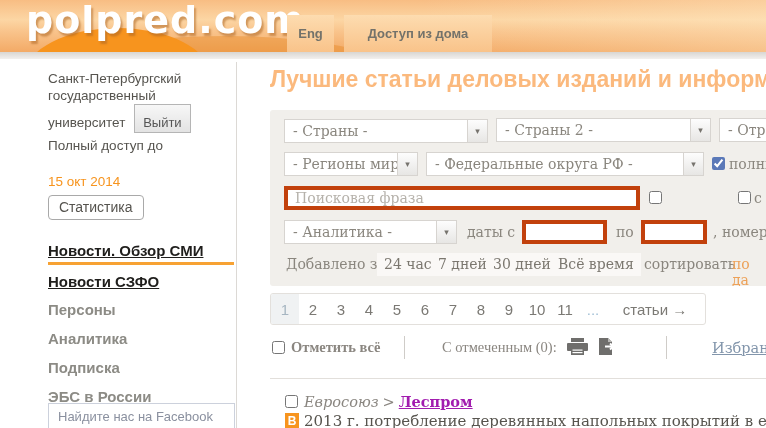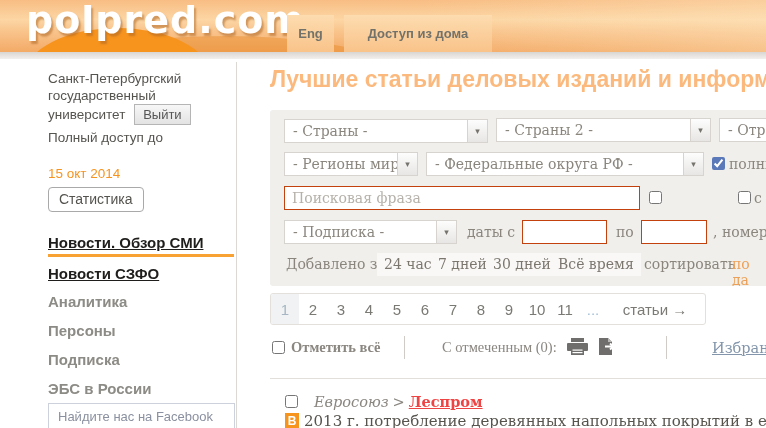--- a/index.html
+++ b/index.html
@@ -23,21 +23,21 @@
          background:linear-gradient(180deg,#fddcb0 0%,#f9c38a 100%);
          color:#73726a; font-weight:bold; font-size:13px; cursor:pointer; }
   .tab-eng { left:287px; width:47px; }
   .tab-home { left:344px; width:148px; }
   .header-strip { position:absolute; left:0; top:52px; width:766px; height:7px;
                   background:linear-gradient(180deg,#d9d6d2,#f2f0ee); }
 
   
   .sidebar { position:absolute; left:48px; top:70px; width:188px; }
   .org-text { font-size:13.5px; line-height:17px; color:#56544f; }
-  .btn-logout { display:inline-block; margin-left:5px; padding:2px 8px 2px; font-size:13px; color:#555;
+  .btn-logout { display:inline-block; margin-left:5px; padding:10px 8px 2px; font-size:13px; color:#555;
                 font-family:"Liberation Sans",sans-serif;
                 background:linear-gradient(#f7f7f7,#e3e3e3); border:1px solid #b5b5b5; cursor:pointer; }
   .access-line { margin-top:5px; font-size:13.5px; color:#56544f; }
   .access-date { font-size:13.5px; color:#f7941e;margin-top:21px; }
   .ip-line { font-size:13px; color:#56544f; margin-top:1px; }
   .btn-stats { margin-top:6px; padding:3px 10px 4px; font-size:14px; color:#55534e;
                font-family:"Liberation Sans",sans-serif; background:#fff;
                border:1px solid #a9a9a9; border-radius:4px; cursor:pointer; }
   .nav { margin-top:22px; }
   .nav a { display:block; font-size:15px; font-weight:bold; text-decoration:none; cursor:pointer; }
@@ -54,21 +54,21 @@
 
   .panel { position:absolute; left:270px; top:110px; width:496px; height:176px;
            background:#f1efeb; border-radius:3px 0 0 3px; overflow:hidden;
            font-family:"DejaVu Serif", serif; }
   .sel { position:absolute; height:24px; background:#fff; border:1px solid #d7d4d0;
          display:flex; align-items:center; font-size:14px; color:#8a867e; cursor:pointer; }
   .sel .sel-text { padding-left:8px; white-space:nowrap; overflow:hidden; }
   .sel .sel-arrow { margin-left:auto; width:20px; align-self:stretch; flex:none;
         border-left:1px solid #d7d4d0; background:linear-gradient(#fdfdfd,#e7e6e4);
         display:flex; align-items:center; justify-content:center; font-size:9px; color:#76736d; }
-  .txt { position:absolute; height:24px; background:#fff; border:1px solid #c2410c;
+  .txt { position:absolute; height:24px; background:#fff; border:4px solid #c2410c;
          font-family:"DejaVu Serif",serif; font-size:14px; color:#55524c; padding:0 7px; }
   .txt::placeholder { color:#b5b1aa; }
   .flabel { position:absolute; font-size:14px; color:#8a867e; white-space:nowrap; }
   .cb { position:absolute; width:13px; height:13px; accent-color:#5b79b8; cursor:pointer; }
   .period-btn { position:absolute; top:143px; padding:3px 7px 4px; background:#faf8f6;
                 font-family:"DejaVu Serif",serif; font-size:14px; color:#7b776f;
                 border:0; cursor:pointer; }
   .sort-label { position:absolute; top:146px; font-size:14px; color:#8a867e; }
   .sort-link { position:absolute; top:146px; font-size:14px; color:#eda158;
                border-bottom:2px solid #f5b36b; padding-bottom:2px; cursor:pointer; text-decoration:none; }
@@ -86,23 +86,23 @@
               white-space:nowrap; }
   .tb-div { position:absolute; top:336px; width:1px; height:23px; background:#cfccc8; }
   .tb-icon { position:absolute; top:338px; cursor:pointer; }
   .fav-link { position:absolute; left:712px; top:340px; font-family:"DejaVu Serif",serif;
               font-size:14.5px; color:#8295ab; text-decoration:underline; cursor:pointer; white-space:nowrap; }
   .h-divider { position:absolute; left:270px; top:378px; width:496px; height:1px; background:#e2dfdb; }
 
   .article-cb { left:285px; top:395px; }
   .art-line1 { position:absolute; left:304px; top:393px; font-family:"DejaVu Serif",serif;
                font-size:14.5px; color:#8a8680; white-space:nowrap; }
-  .art-region { font-style:italic;margin-left:10px; }
+  .art-region { font-style:italic; }
   .art-sep { margin:0 4px; }
-  .art-cat { font-weight:bold; color:#ef4444; text-decoration:underline; cursor:pointer; }
+  .art-cat { font-weight:bold; color:#a21caf; text-decoration:underline; cursor:pointer; }
   .dropcap { position:absolute; left:285px; top:413px; width:14px; height:16px; background:#f7941e;
              color:#fff; font-size:12px; font-weight:bold; display:flex; align-items:center;
              justify-content:center; font-family:"Liberation Sans",sans-serif; }
   .art-snippet { position:absolute; left:304px; top:412px; width:462px; overflow:hidden;
                  white-space:nowrap; font-family:"DejaVu Serif",serif; font-size:15px; color:#57544e; }
 </style>
 </head>
 <body>
 
 <div class="page">
@@ -125,22 +125,22 @@
       <button class="btn-logout">Выйти</button>
     </div>
     <div class="access-line">Полный доступ до</div>
     <div class="access-date">15 окт 2014</div>
     <button class="btn-stats">Статистика</button>
 
     <div class="nav">
       <a class="nav-strong" style="margin-bottom:0">Новости. Обзор СМИ</a>
       <div class="active-bar"></div>
       <a class="nav-strong">Новости СЗФО</a>
+      <a class="nav-dim">Персоны</a>
       <a class="nav-dim">Аналитика</a>
-      <a class="nav-dim">Персоны</a>
       <a class="nav-dim">Подписка</a>
       <a class="nav-dim">ЭБС в России</a>
     </div>
   </div>
   <div class="fb-box">Найдите нас на Facebook</div>
   <div class="v-divider"></div>
 
   <div class="page-title">Лучшие статьи деловых изданий и информ</div>
 
   <div class="panel">
@@ -167,21 +167,21 @@
     </div>
     <input type="checkbox" checked="" class="cb" style="left: 442px; top: 47px;">
     <span class="flabel" style="left:459px; top:46px;">полны</span>
 
     <input type="text" class="txt" style="left: 14px; top: 76px; width: 356px;" placeholder="Поисковая фраза">
     <input type="checkbox" class="cb" style="left: 379px; top: 81px;">
     <input type="checkbox" class="cb" style="left: 468px; top: 81px;">
     <span class="flabel" style="left:484px; top:80px;">с</span>
 
     <div class="sel" style="left:14px; top:110px; width:173px;">
-      <span class="sel-text">- Подписка -</span>
+      <span class="sel-text">- Аналитика -</span>
       <span class="sel-arrow">▾</span>
     </div>
     <span class="flabel" style="left:197px; top:114px;">даты с</span>
     <input type="text" class="txt" style="left: 252px; top: 110px; width: 85px;">
     <span class="flabel" style="left:346px; top:114px;">по</span>
     <input type="text" class="txt" style="left: 371px; top: 110px; width: 66px;">
     <span class="flabel" style="left:443px; top:114px;">, номера</span>
 
     <span class="flabel" style="left:16px; top:146px;">Добавлено за</span>
     <button class="period-btn" style="left:107px;">24 часа</button>

